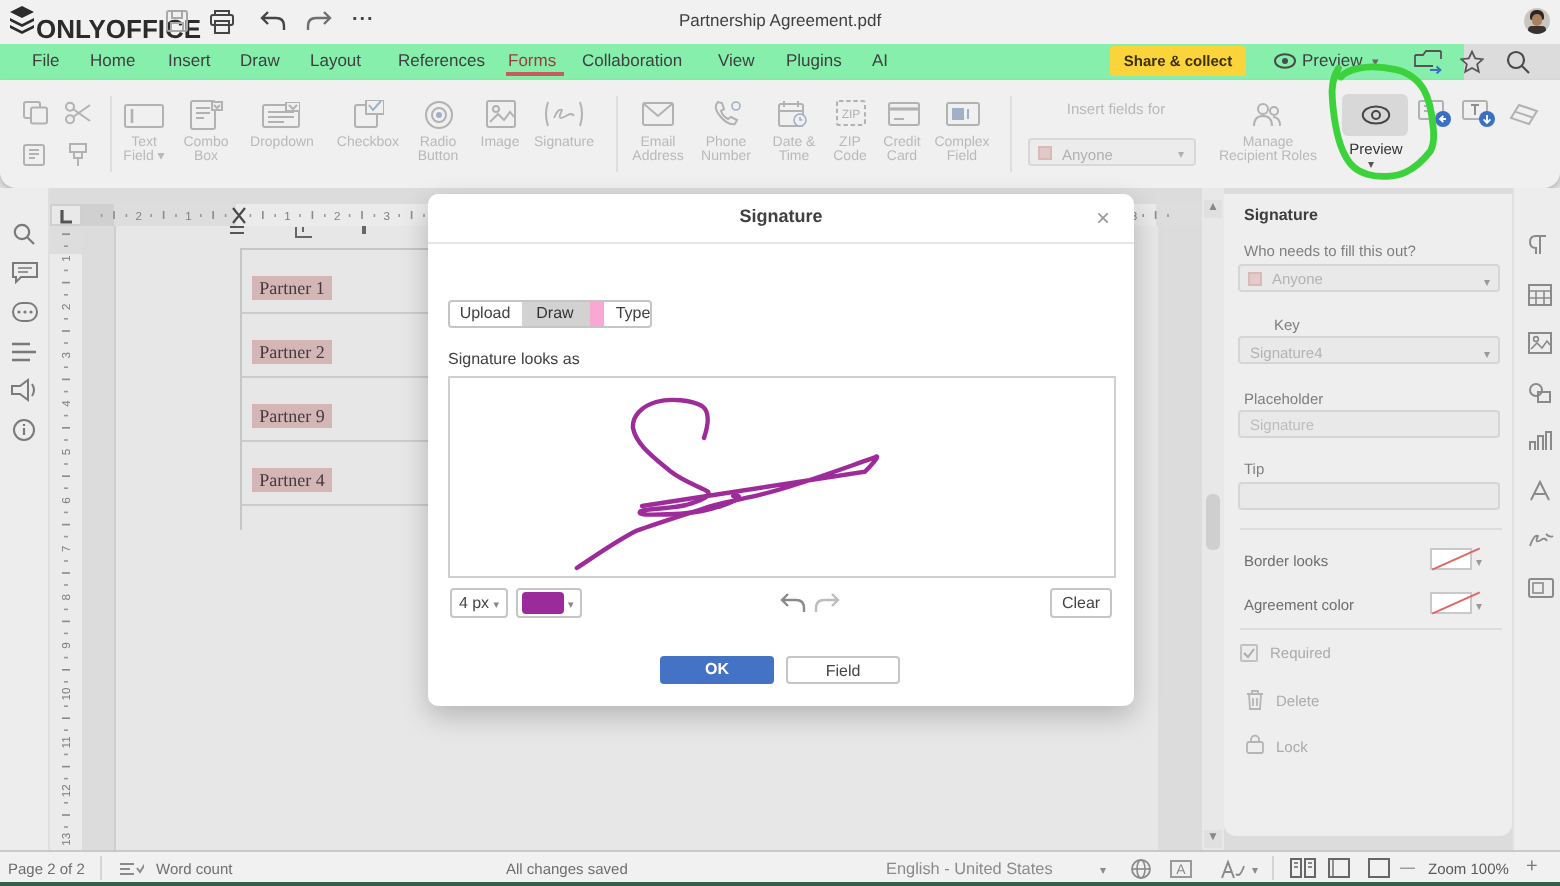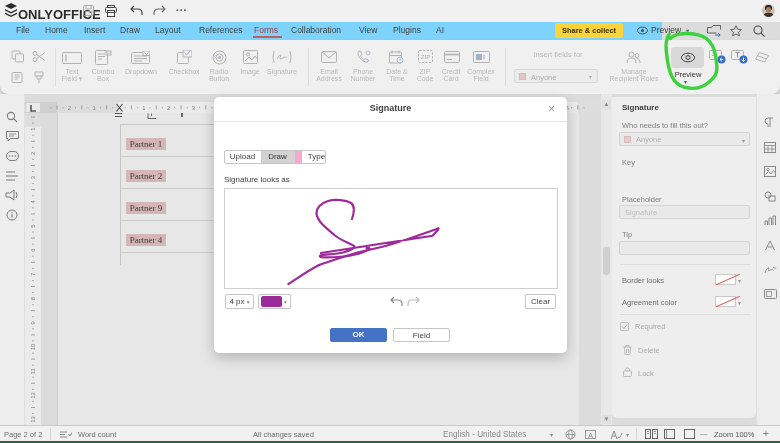--- a/index.html
+++ b/index.html
@@ -1,21 +1,21 @@
 <!DOCTYPE html>
 <html><head>
 <meta charset="utf-8">
 <style>
   html,body{margin:0;padding:0;}
   #app{position:relative;width:780px;height:443px;overflow:hidden;
        font-family:"Liberation Sans",sans-serif;background:#dcdcdc;}
   .abs{position:absolute;}
   
   #titlebar{left:0;top:0;width:780px;height:22px;background:#f1f1f1;}
-  #menubar{left:0;top:22px;width:662px;height:18px;background:#7dd3fc;}
+  #menubar{left:0;top:22px;width:732px;height:18px;background:#86efac;}
   #toolbar{left:0;top:40px;width:780px;height:54px;background:#f0f0f0;
            border-radius:0 0 8px 8px;box-shadow:0 1px 2px rgba(0,0,0,0.18);}
   .menuitem{position:absolute;top:3px;font-size:8.5px;color:#3f3f3f;}
   .ticon{position:absolute;}
   .tlabel{position:absolute;font-size:7px;line-height:6.5px;color:#b9b9b9;text-align:center;}
   .tsep{position:absolute;top:8px;width:1px;height:38px;background:#dedede;}
   
   #leftbar{left:0;top:94px;width:24px;height:331px;background:#ededed;border-right:1px solid #dfdfdf;}
   #rightbar{left:756px;top:94px;width:24px;height:331px;background:#ededed;border-left:1px solid #dfdfdf;}
   #docarea{left:25px;top:94px;width:731px;height:331px;background:#dcdcdc;}
@@ -67,20 +67,21 @@
           <rect x="2.5" y="5.5" width="7" height="6"></rect>
         </g>
     </svg>
     <svg class="abs" style="left:130px;top:5px" width="13" height="11" viewBox="0 0 13 11">
       <path d="M4 1 L1 4 L4 7 M1 4 H8 C10.5 4 12 5.5 12 8 v2" fill="none" stroke="#454545" stroke-width="1.2"></path>
     </svg>
     <svg class="abs" style="left:153px;top:5px" width="13" height="11" viewBox="0 0 13 11">
       <path d="M9 1 L12 4 L9 7 M12 4 H5 C2.5 4 1 5.5 1 8 v2" fill="none" stroke="#6f6f6f" stroke-width="1.2"></path>
     </svg>
     <div class="abs" style="left:176px;top:2px;font-size:10px;font-weight:bold;color:#454545;letter-spacing:1px;">...</div>
+    <div class="abs" style="left:0;top:5px;width:780px;text-align:center;font-size:8.5px;color:#3f3f3f;">Partnership Agreement.pdf</div>
     <div class="abs" style="left:762px;top:4px;width:13px;height:13px;border-radius:50%;background:#c9c5c0;overflow:hidden;">
       <div class="abs" style="left:3px;top:0.5px;width:7px;height:5px;border-radius:3px 3px 1px 1px;background:#2e2620;"></div>
       <div class="abs" style="left:4px;top:3px;width:5px;height:5.5px;border-radius:2.5px;background:#ac7f5e;"></div>
       <div class="abs" style="left:2px;top:8.5px;width:9px;height:5px;border-radius:2px 2px 0 0;background:#38332e;"></div>
     </div>
   </div>
   <div class="abs" id="menubar">
     <div class="menuitem" style="left:16px;">File</div>
     <div class="menuitem" style="left:45px;">Home</div>
     <div class="menuitem" style="left:84px;">Insert</div>
@@ -521,21 +522,25 @@
     <div class="abs" style="left:1px;top:321px;width:9px;height:9px;background:#e0e0e0;text-align:center;font-size:6px;color:#888;line-height:9px;">▼</div>
   </div>
   <div class="abs" id="rpanel">
     <div class="abs" style="left:10px;top:6px;font-size:8px;font-weight:bold;color:#3d3d3d;">Signature</div>
     <div class="plabel" style="left:10px;top:24px;color:#7f7f7f;">Who needs to fill this out?</div>
     <div class="pinput" style="left:7px;top:34.5px;width:131px;height:14px;">
       <div class="abs" style="left:4px;top:3px;width:7px;height:7px;background:#e4caca;border:1px solid #d8baba;box-sizing:border-box;"></div>
       <div class="abs" style="left:16px;top:2.5px;color:#b3b3b3;">Anyone</div>
       <div class="chev" style="right:4px;top:4px;">▾</div>
     </div>
-    <div class="plabel" style="left:10px;top:60.5px;color:#7f7f7f;">Key</div>
+    <div class="plabel" style="left:25px;top:60.5px;color:#7f7f7f;">Key</div>
+    <div class="pinput" style="left:7px;top:71px;width:131px;height:14px;">
+      <div class="abs" style="left:5px;top:2.5px;color:#b3b3b3;">Signature4</div>
+      <div class="chev" style="right:4px;top:4px;">▾</div>
+    </div>
     <div class="plabel" style="left:10px;top:98px;color:#7f7f7f;">Placeholder</div>
     <div class="pinput" style="left:7px;top:107.5px;width:131px;height:14px;">
       <div class="abs" style="left:5px;top:2.5px;color:#bdbdbd;">Signature</div>
     </div>
     <div class="plabel" style="left:10px;top:133px;color:#7f7f7f;">Tip</div>
     <div class="pinput" style="left:7px;top:143.5px;width:131px;height:14px;"></div>
     <div class="abs" style="left:8px;top:167px;width:131px;height:1px;background:#dddddd;"></div>
     <div class="plabel" style="left:10px;top:179px;color:#6e6e6e;">Border looks</div>
     <div class="swatch" style="left:103px;top:177px;"></div>
     <div class="chev" style="left:126px;top:180px;">▾</div>

